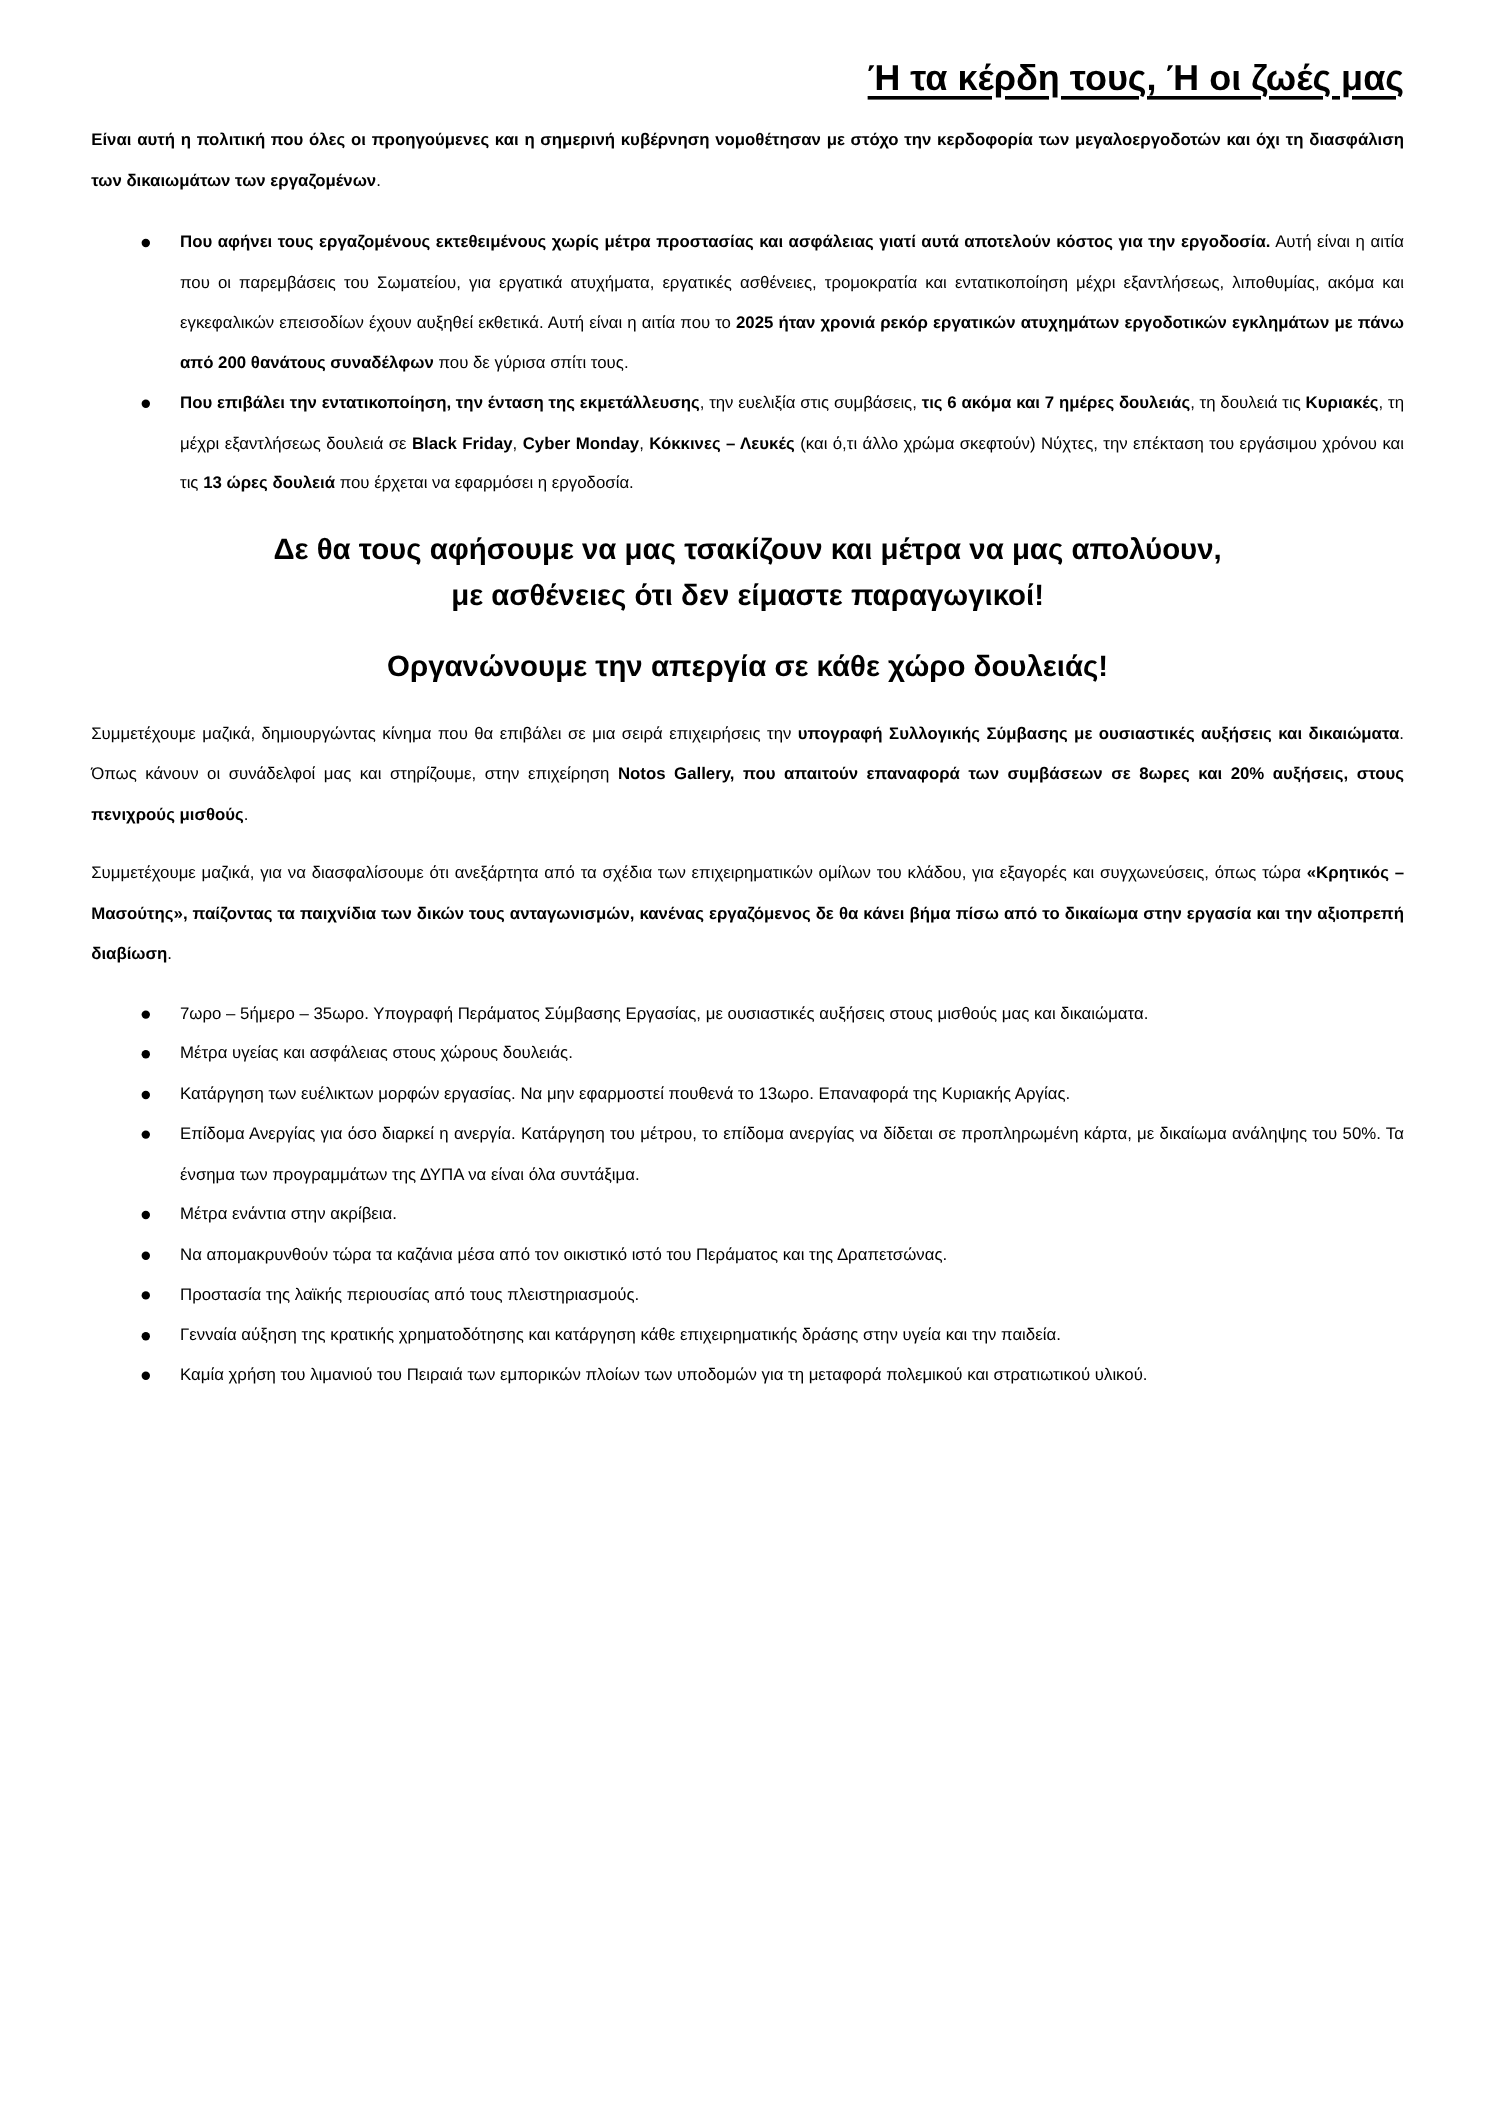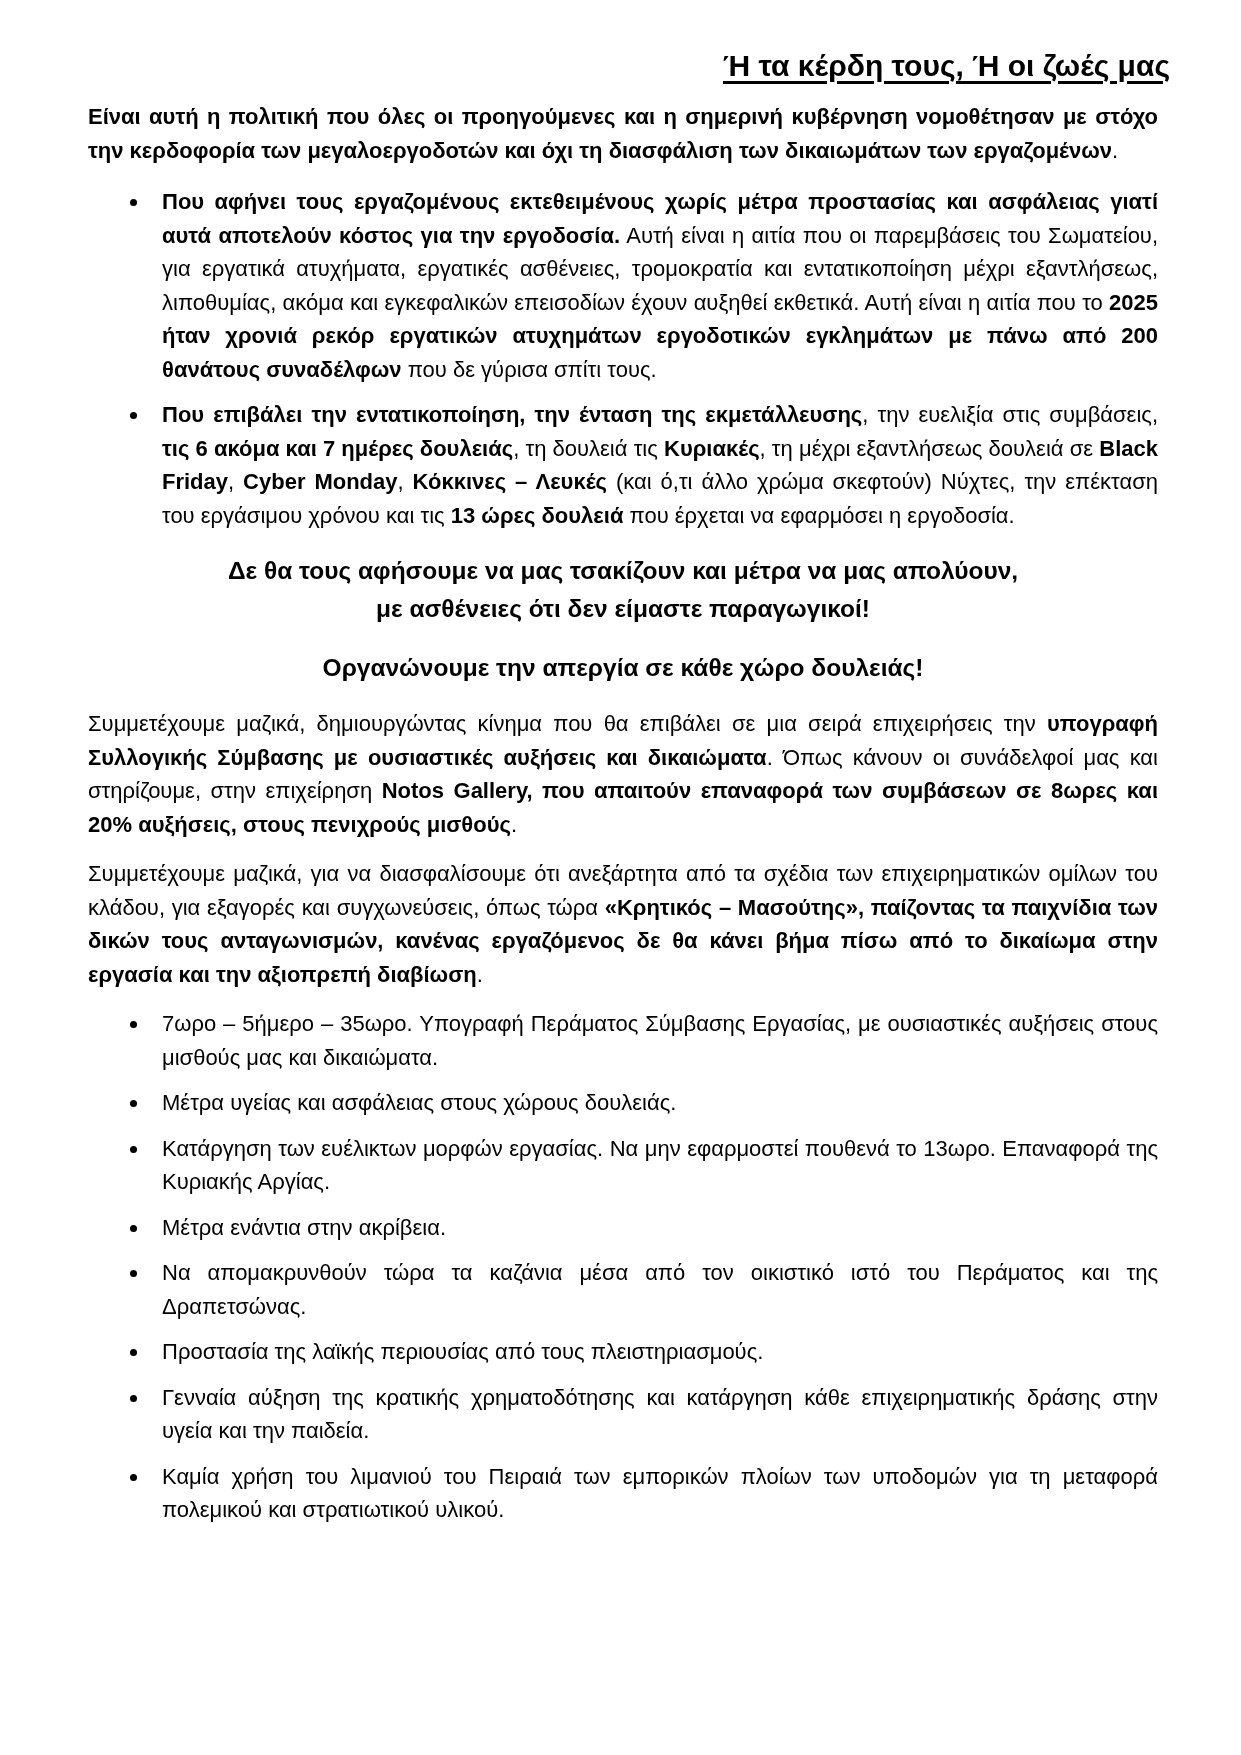--- a/index.html
+++ b/index.html
@@ -6,21 +6,21 @@
   body {
     width: 1241px; height: 1755px; position: relative; overflow: hidden;
     font-family: "Liberation Sans", sans-serif; color: #000;
   }
   .page { position: absolute; left: 76px; top: 46px; width: 1094px; }
   .title {
     text-align: right; font-size: 30px; font-weight: bold;
     text-decoration: underline; text-underline-offset: 5px;
     margin: 0 0 14px 0; line-height: 40px;
   }
-  p, li { font-size: 22px; line-height: 33.5px; text-align: justify; margin: 12px; }
+  p, li { font-size: 14px; line-height: 33.5px; text-align: justify; margin: 0; }
   .intro { font-weight: bold; margin-bottom: 18px; }
   ul { margin: 0; padding-left: 74px; list-style: none; }
   li { position: relative; }
   li::before {
     content: ""; position: absolute; left: -32px; top: 14px;
     width: 7px; height: 7px; border-radius: 50%; background: #000;
   }
   b { font-weight: bold; }
   .slogan { text-align: center; font-weight: bold; font-size: 24.5px; line-height: 38px; margin: 20px 0 0 0; }
   .slogan2 { text-align: center; font-weight: bold; font-size: 24.5px; line-height: 38px; margin: 21px 0 20px 0; }
@@ -49,19 +49,20 @@
 
   <p class="para"><span>Συμμετέχουμε μαζικά, δημιουργώντας κίνημα που θα επιβάλει σε μια σειρά επιχειρήσεις την </span><b>υπογραφή Συλλογικής Σύμβασης με ουσιαστικές αυξήσεις και δικαιώματα</b><span>. Όπως κάνουν οι συνάδελφοί μας και στηρίζουμε, στην επιχείρηση </span><b>Notos Gallery, που απαιτούν επαναφορά των συμβάσεων σε 8ωρες και 20% αυξήσεις, στους πενιχρούς μισθούς</b><span>.</span></p>
 
   <p class="para"><span>Συμμετέχουμε μαζικά, για να διασφαλίσουμε ότι ανεξάρτητα από τα σχέδια των επιχειρηματικών ομίλων του κλάδου, για εξαγορές και συγχωνεύσεις, όπως τώρα </span><b>«Κρητικός – Μασούτης», παίζοντας τα παιχνίδια των δικών τους ανταγωνισμών, κανένας εργαζόμενος δε θα κάνει βήμα πίσω από το δικαίωμα στην εργασία και την αξιοπρεπή διαβίωση</b><span>.</span></p>
 
 
   <ul>
     <li>7ωρο – 5ήμερο – 35ωρο. Υπογραφή Περάματος Σύμβασης Εργασίας, με ουσιαστικές αυξήσεις στους μισθούς μας και δικαιώματα.</li>
     <li>Μέτρα υγείας και ασφάλειας στους χώρους δουλειάς.</li>
     <li>Κατάργηση των ευέλικτων μορφών εργασίας. Να μην εφαρμοστεί πουθενά το 13ωρο. Επαναφορά της Κυριακής Αργίας.</li>
+    <li>Επίδομα Ανεργίας για όσο διαρκεί η ανεργία. Κατάργηση του μέτρου, το επίδομα ανεργίας να δίδεται σε προπληρωμένη κάρτα, με δικαίωμα ανάληψης του 50%. Τα ένσημα των προγραμμάτων της ΔΥΠΑ να είναι όλα συντάξιμα.</li>
     <li>Μέτρα ενάντια στην ακρίβεια.</li>
     <li>Να απομακρυνθούν τώρα τα καζάνια μέσα από τον οικιστικό ιστό του Περάματος και της Δραπετσώνας.</li>
     <li>Προστασία της λαϊκής περιουσίας από τους πλειστηριασμούς.</li>
     <li>Γενναία αύξηση της κρατικής χρηματοδότησης και κατάργηση κάθε επιχειρηματικής δράσης στην υγεία και την παιδεία.</li>
     <li>Καμία χρήση του λιμανιού του Πειραιά των εμπορικών πλοίων των υποδομών για τη μεταφορά πολεμικού και στρατιωτικού υλικού.</li>
   </ul>
 </div>
 
 </body></html>

